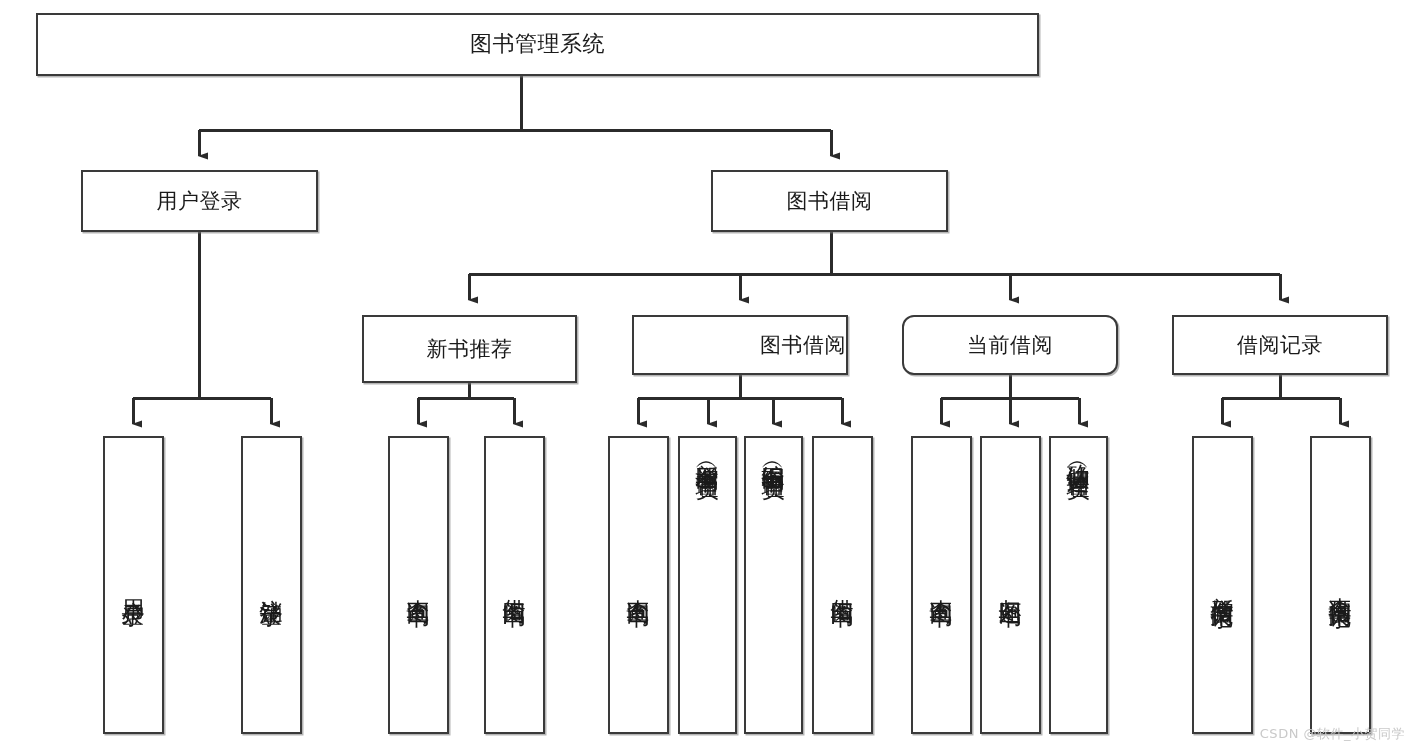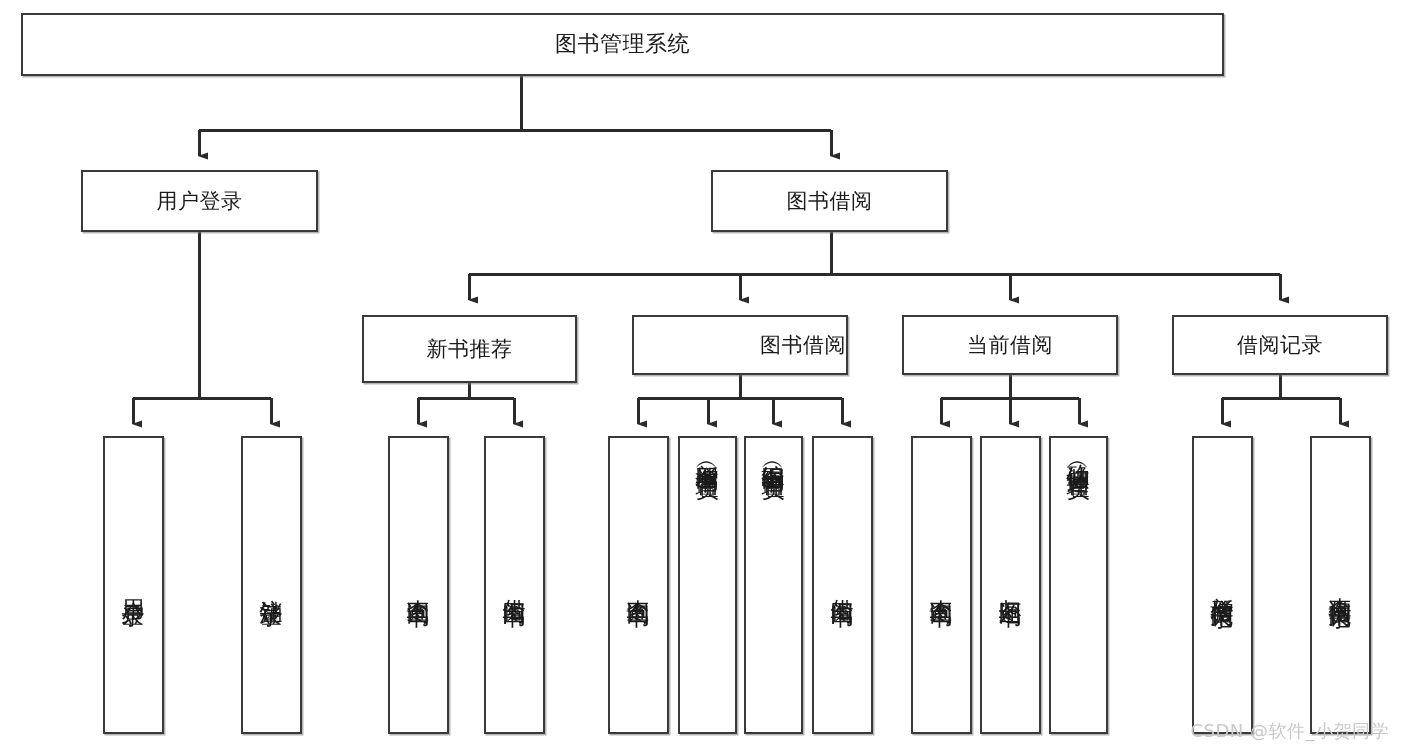--- a/index.html
+++ b/index.html
@@ -65,23 +65,23 @@
     line-height: 1.05;
     letter-spacing: 2px;
     white-space: nowrap;
   }
   .node.vert.center-v {
     align-items: center;
     padding-top: 0;
   }
   #watermark {
     position: absolute;
-    right: 16px;
+    right: 0;
     bottom: 4px;
-    font-size: 18px;
+    font-size: 13px;
     color: #c9c9c9;
     letter-spacing: 0.5px;
     z-index: 5;
     white-space: nowrap;
     font-family: "DejaVu Sans", "Liberation Sans", sans-serif;
     margin-left: 24px;
   }
 </style>
 </head>
 <body>
@@ -132,38 +132,38 @@
       <path d="M1010,398 L1010,424" marker-end="url(#arrowhead)"></path>
       <path d="M1079,398 L1079,424" marker-end="url(#arrowhead)"></path>
 
       <path d="M1280,375 L1280,398" stroke-width="3"></path>
       <path d="M1222,398 L1340,398" stroke-width="3"></path>
       <path d="M1222,398 L1222,424" marker-end="url(#arrowhead)"></path>
       <path d="M1340,398 L1340,424" marker-end="url(#arrowhead)"></path>
     </g>
   </svg>
 
-  <div class="node horiz root" style="left:21px; top:13px; width:1203px; height:63px;">
+  <div class="node horiz root" style="left:36px; top:13px; width:1003px; height:63px;">
     <span class="node-label">图书管理系统</span>
   </div>
 
   <div class="node horiz" style="left:81px; top:170px; width:237px; height:62px;">
     <span class="node-label">用户登录</span>
   </div>
   <div class="node horiz" style="left:711px; top:170px; width:237px; height:62px;">
     <span class="node-label">图书借阅</span>
   </div>
 
   <div class="node horiz" style="left:362px; top:315px; width:215px; height:68px;">
     <span class="node-label">新书推荐</span>
   </div>
   <div class="node horiz" style="left:632px; top:315px; width:216px; height:60px;justify-content:flex-end;">
     <span class="node-label">图书借阅</span>
   </div>
-  <div class="node horiz" style="left:902px; top:315px; width:216px; height:60px;">
+  <div class="node horiz" style="left:902px; top:315px; width:216px; height:60px;border-radius:12px;">
     <span class="node-label">当前借阅</span>
   </div>
   <div class="node horiz" style="left:1172px; top:315px; width:216px; height:60px;">
     <span class="node-label">借阅记录</span>
   </div>
 
   <div class="node vert center-v" style="left:103px; top:436px; width:61px; height:298px;">
     <span class="node-label">用户登录</span>
   </div>
   <div class="node vert center-v" style="left:241px; top:436px; width:61px; height:298px;">

